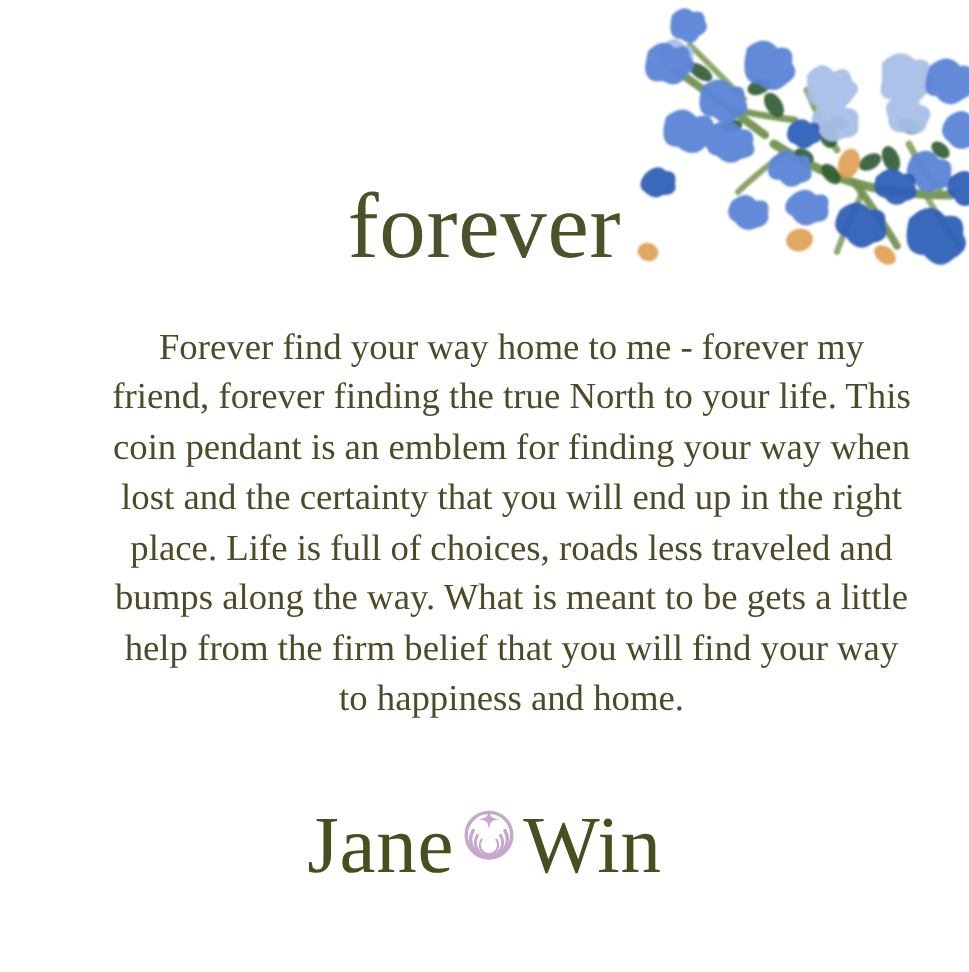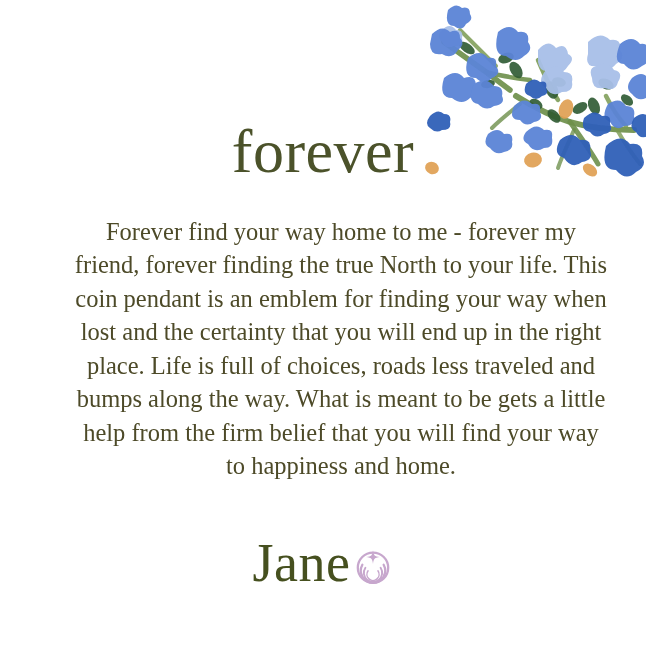--- a/index.html
+++ b/index.html
@@ -53,21 +53,21 @@
     font-weight: 400;
   }
 
   
   #brand {
     position: absolute;
     top: 533px;
     left: 0;
     width: 646px;
     display: flex;
-    align-items: center;
+    align-items: flex-start;
     justify-content: center;
     gap: 3px;
   }
   .brand-word {
     font-size: 54px;
     line-height: 60px;
     color: #46501f;
     letter-spacing: 0.5px;
     font-weight: 400;
   }
@@ -176,15 +176,16 @@
 
       <circle cx="50" cy="52" r="40" fill="none" stroke="#c7a7cd" stroke-width="6"></circle>
 
       <path d="M22,44 A32,32 0 1 0 78,44" fill="none" stroke="#c7a7cd" stroke-width="6" stroke-linecap="round"></path>
       <path d="M30,52 A24,24 0 1 0 70,52" fill="none" stroke="#c7a7cd" stroke-width="5" stroke-linecap="round"></path>
       <path d="M37,60 A16,16 0 1 0 63,60" fill="none" stroke="#c7a7cd" stroke-width="4" stroke-linecap="round"></path>
 
       <path d="M50,6 C52,20 54,22 68,24 C54,26 52,28 50,42 C48,28 46,26 32,24 C46,22 48,20 50,6 Z" fill="#c7a7cd"></path>
     </svg>
 
+    <span class="brand-word">Win</span>
   </div>
 
 </div>
 
 </body></html>

